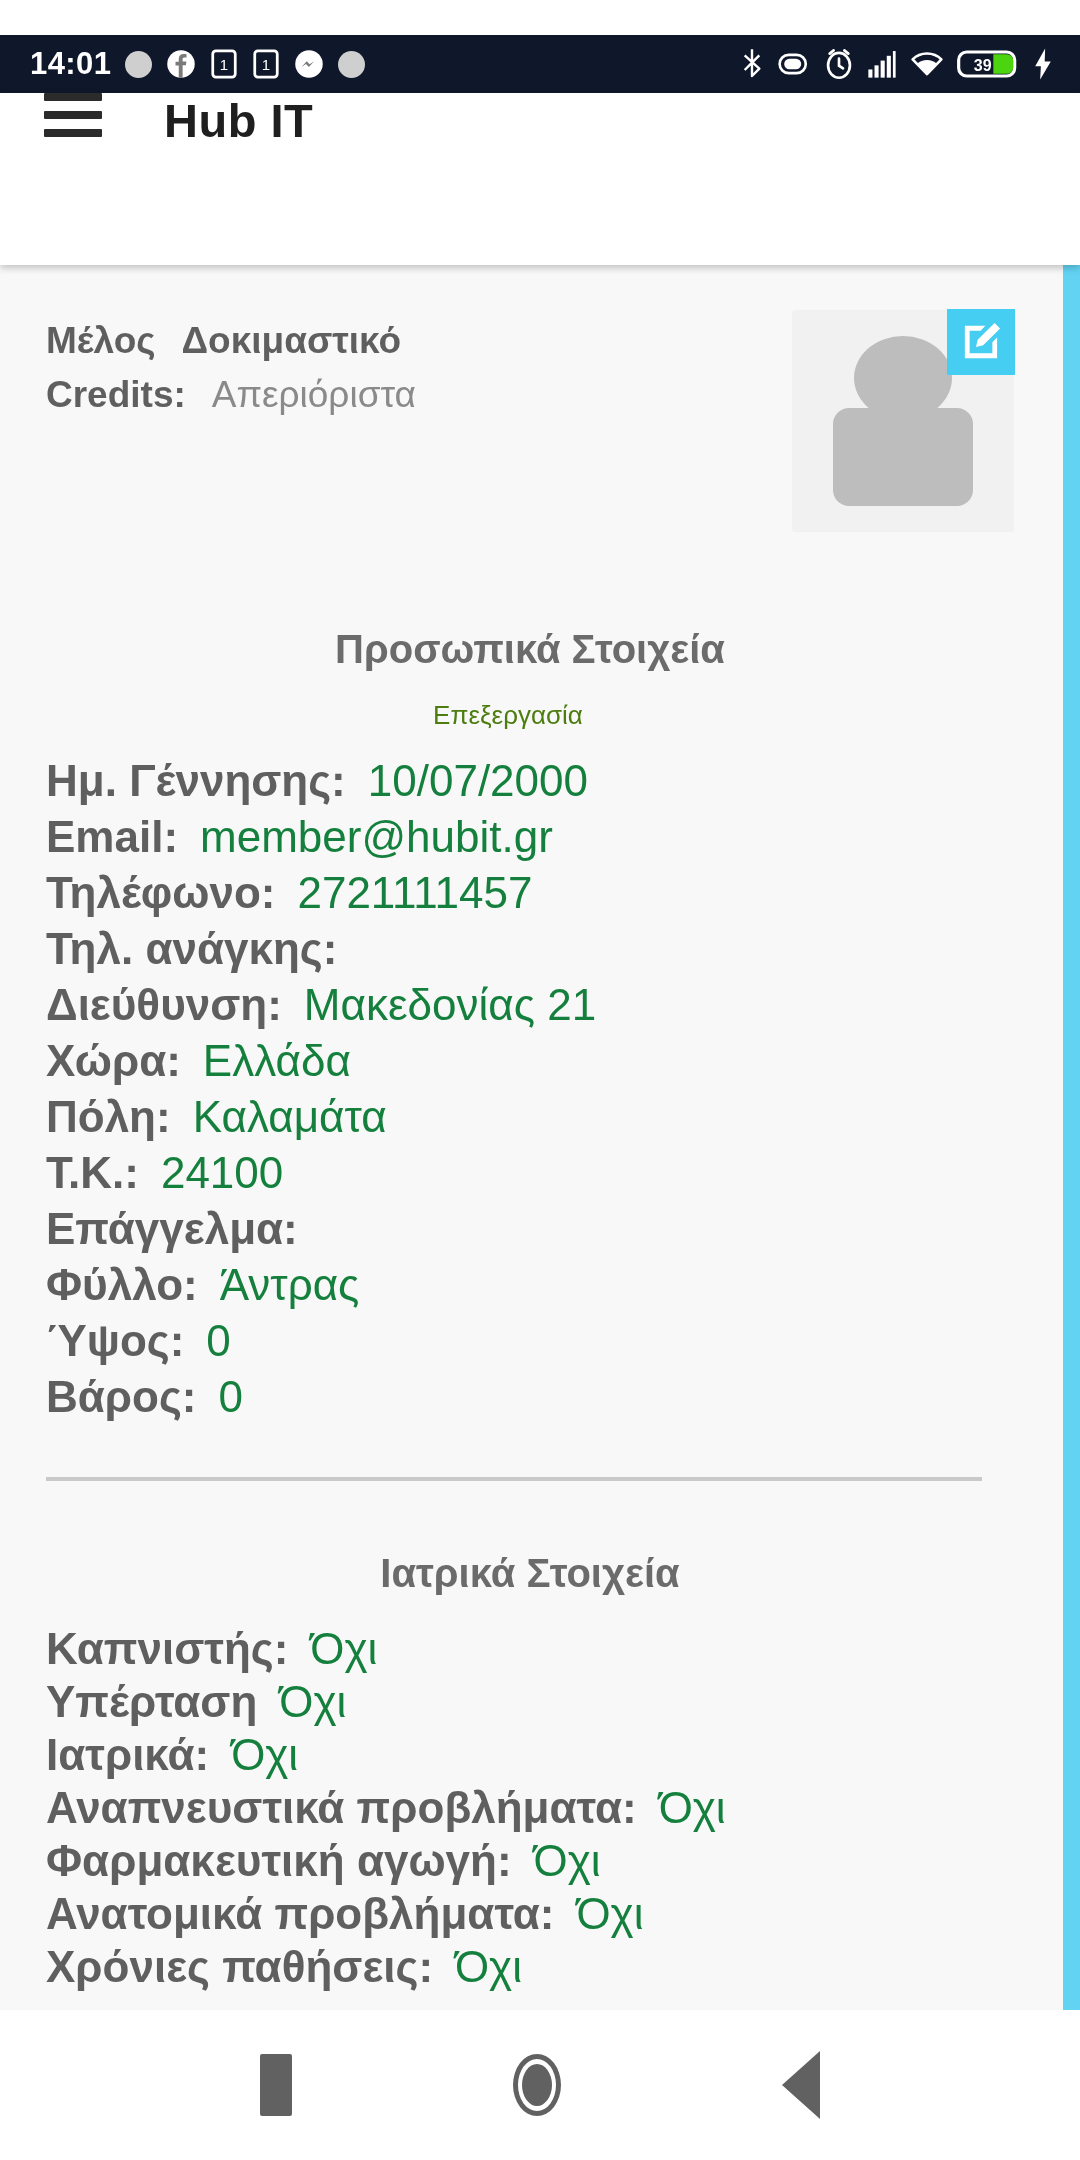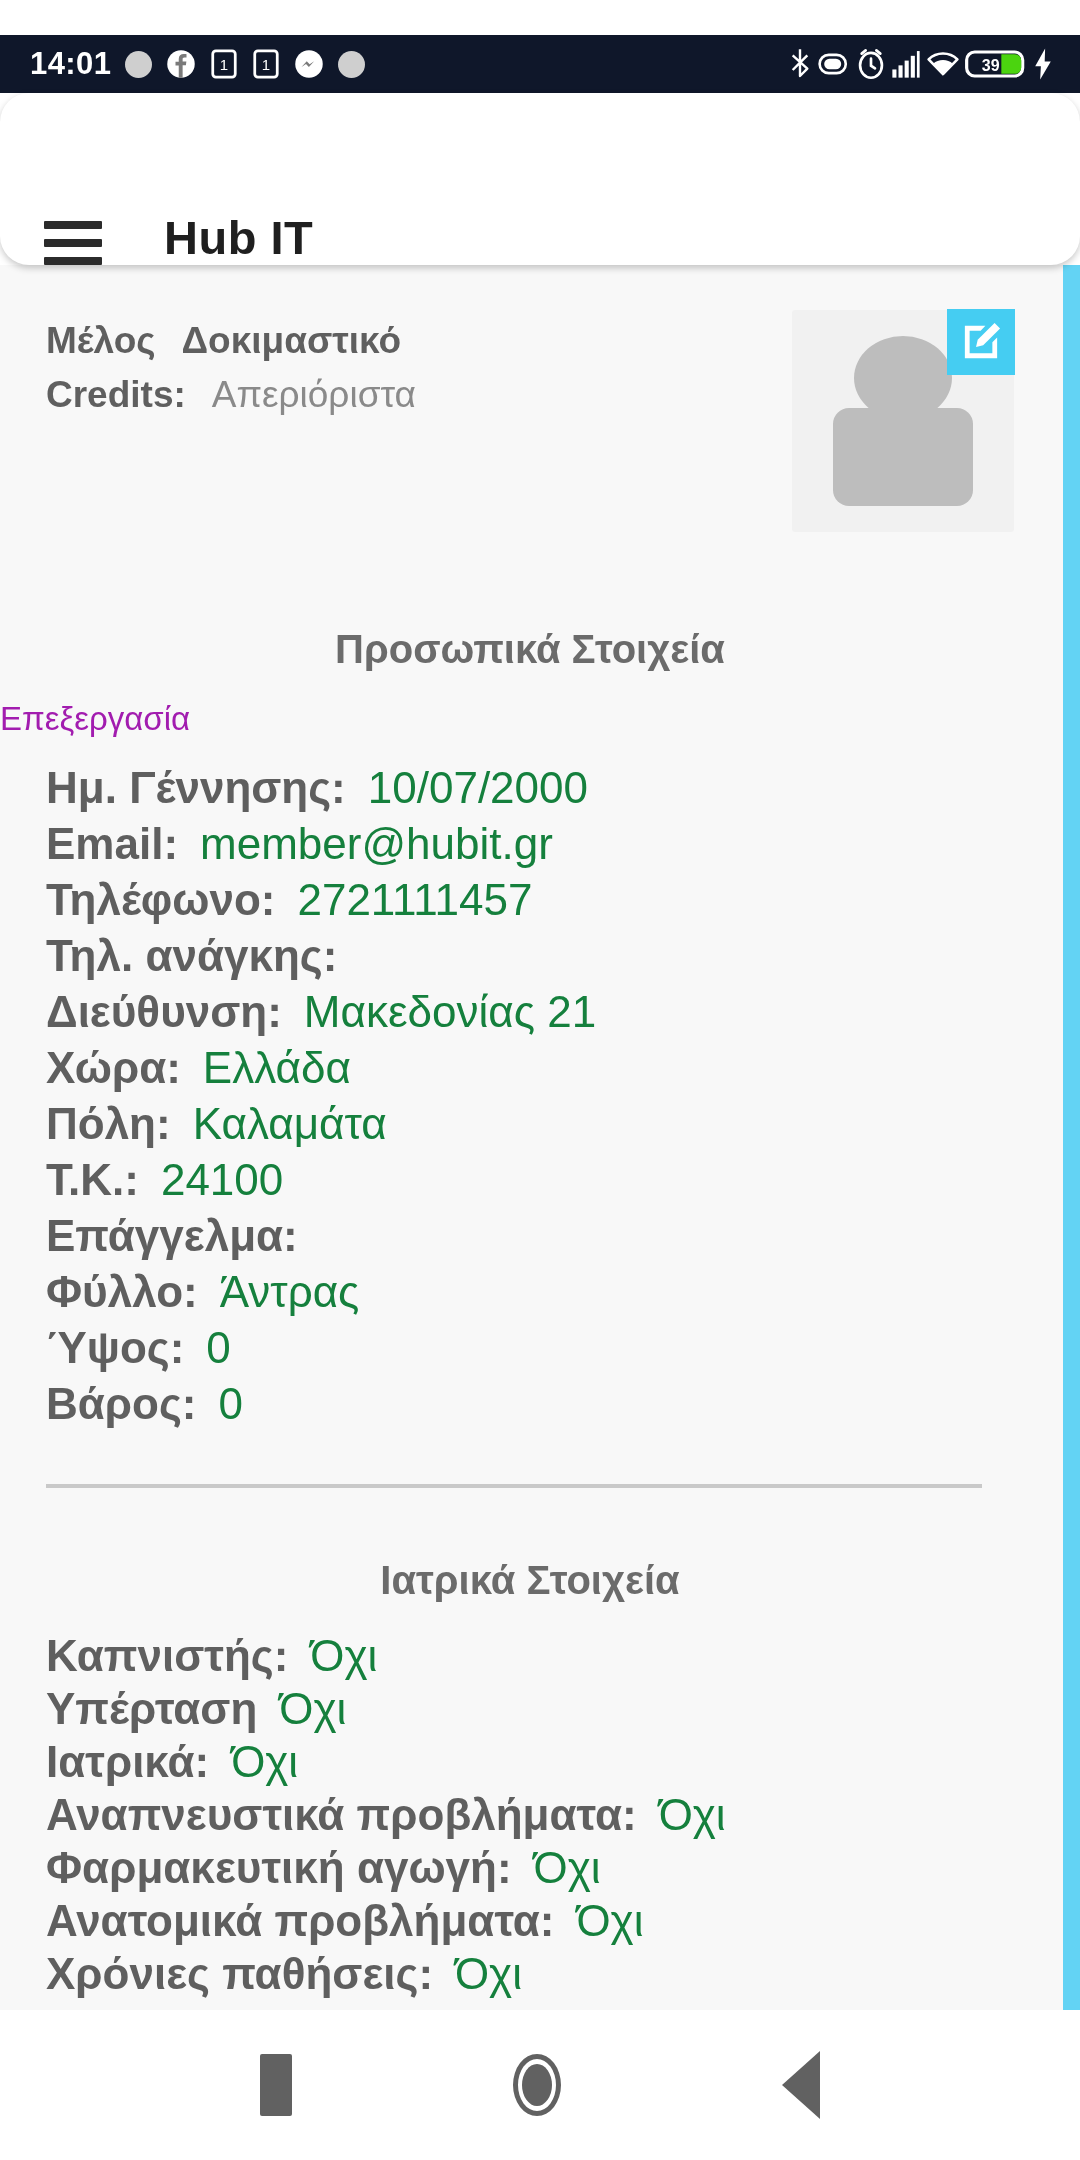--- a/index.html
+++ b/index.html
@@ -39,43 +39,42 @@
   }
   .status-clock {
     font-size: 31px;
     font-weight: bold;
     letter-spacing: 0.4px;
     color: #ffffff;
   }
   .status-right {
     display: flex;
     align-items: center;
-    gap: 5px;
+    gap: 13px;
     margin-left: auto;
   }
   .sicon { display: block; }
 
   .dot-icon {
     width: 27px; height: 27px;
     border-radius: 50%;
     background: #cfcfcf;
   }
 
   
   .app-bar {
     height: 172px;
     background: #ffffff;
     display: flex;
-    align-items: flex-end;
+    align-items: flex-start;
     padding-left: 44px;
     flex: 0 0 auto;
     position: relative;
     z-index: 5;
     box-shadow: 0 3px 7px rgba(0,0,0,0.22);
-    border-radius: 29px;
   }
   .hamburger {
     width: 58px;
     height: 44px;
     display: flex;
     flex-direction: column;
     justify-content: space-between;
     cursor: pointer;
   }
   .hamburger span {
@@ -192,23 +191,23 @@
 
   
   .section-title {
     text-align: center;
     font-size: 40px;
     font-weight: bold;
     color: #6b6b6b;
     margin-top: 95px;
   }
   .edit-link {
-    text-align: left;
-    font-size: 33px;
-    color: #a21caf;
+    text-align: center;
+    font-size: 26px;
+    color: #4d7c0f;
     padding: 28px 44px 0 0;
     cursor: pointer;
   }
 
   .fields {
     padding: 22px 46px 0 46px;
   }
   .field-row {
     display: flex;
     align-items: baseline;

